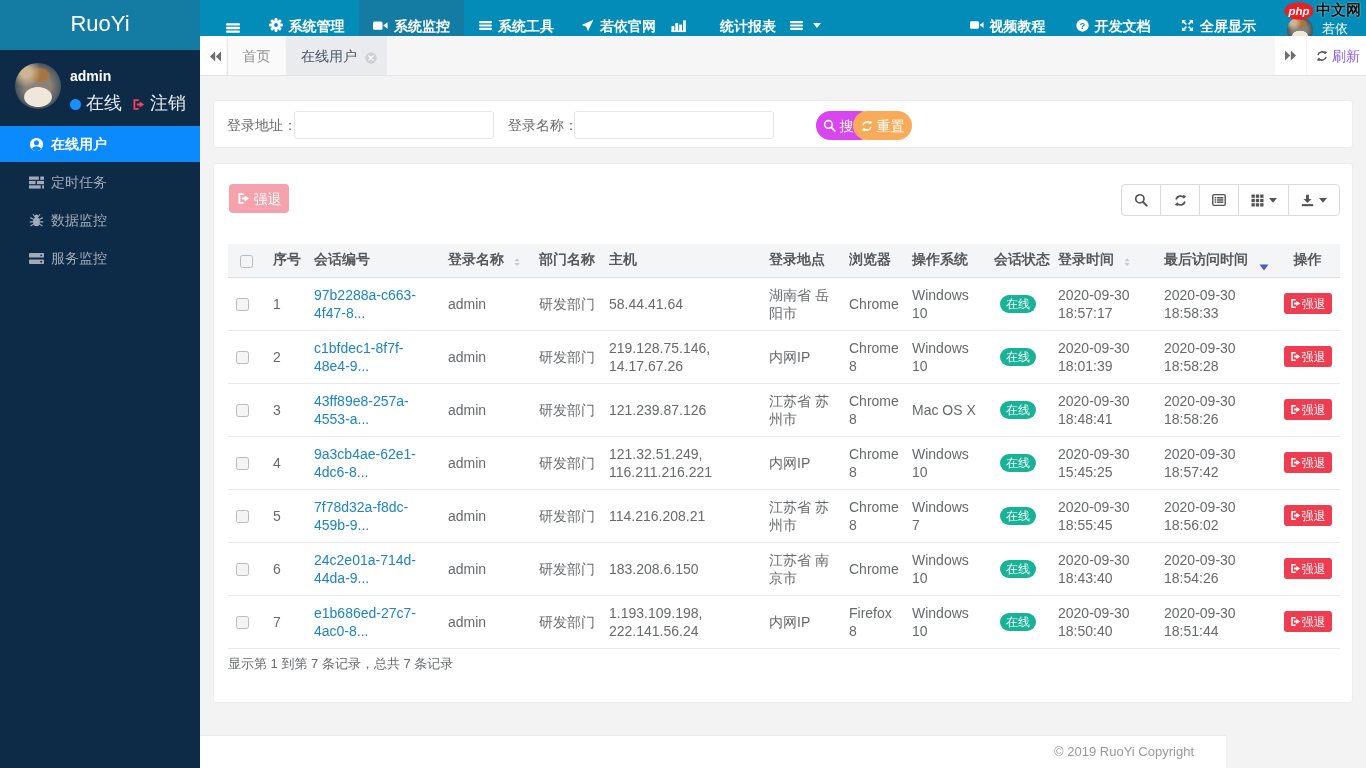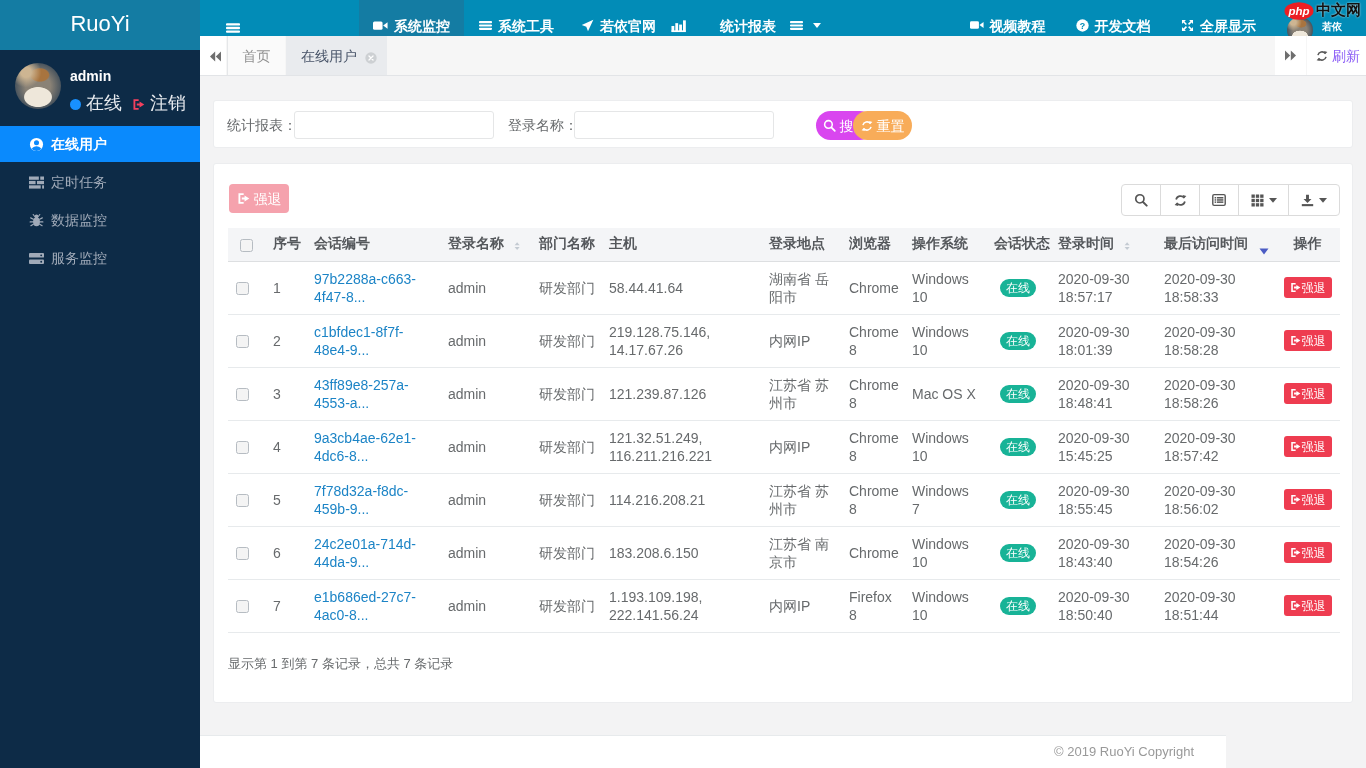--- a/index.html
+++ b/index.html
@@ -45,21 +45,21 @@
 
 #delbtn{position:absolute;left:15px;top:20px;width:60px;height:29px;background:#f5a2ad;border-radius:4px;color:#fff;font-size:14px;display:flex;align-items:center;justify-content:center;}
 #delbtn svg{margin-right:4px;}
 #delbtn span{padding-top:3px;}
 
 #toolbar{position:absolute;left:907px;top:20px;height:32px;display:flex;border:1px solid #dbdbdb;border-radius:4px;background:#fff;}
 .tbtn{height:30px;display:flex;align-items:center;justify-content:center;border-left:1px solid #dbdbdb;}
 .tbtn:first-child{border-left:none;}
 .tbtn .crt{margin-left:5px;}
 
-table{position:absolute;left:14px;top:64px;width:1112px;border-collapse:collapse;table-layout:fixed;font-size:14px;color:#676a6c;}
+table{position:absolute;left:14px;top:80px;width:1112px;border-collapse:collapse;table-layout:fixed;font-size:14px;color:#676a6c;}
 th{height:33px;background:#f4f5f7;font-weight:bold;color:#55585c;text-align:left;padding:0 8px;font-size:14px;position:relative;border-bottom:1px solid #dddfe1;white-space:nowrap;}
 td{height:53px;padding:4px 8px;vertical-align:middle;line-height:18px;border-bottom:1px solid #e7eaec;background:#fff;}
 .ctr{text-align:center;}
 .lnk{color:#1c84c6;}
 .ck{display:inline-block;width:13px;height:13px;border:1px solid #b6bcc2;border-radius:2.5px;background:#f4f4f4;vertical-align:middle;}
 .badge{display:inline-block;width:36px;height:18px;border-radius:9px;background:#18b397;color:#fff;font-size:12px;line-height:18px;text-align:center;}
 .rbtn{display:inline-flex;width:48px;height:21px;border-radius:3px;background:#ee3c50;color:#fff;font-size:12px;align-items:center;justify-content:center;}
 .rbtn svg{margin-right:1px;}
 .srt{position:absolute;top:9px;}
 
@@ -124,20 +124,33 @@
 
 <div id="topbar">
   <div id="logo">RuoYi</div>
   <div class="abs" style="left:226px;top:18px;"><svg width="14" height="14" viewBox="0 0 16 16">
           <g fill="#fff">
             <rect x="0" y="2.6" width="16" height="2.6" rx="1"></rect>
             <rect x="0" y="6.7" width="16" height="2.6" rx="1"></rect>
             <rect x="0" y="10.8" width="16" height="2.6" rx="1"></rect>
           </g>
         </svg></div>
+  <div class="navitem" style="left:254px;width:105px;">
+        <svg width="14" height="14" viewBox="0 0 16 16">
+          <g transform="translate(8,8)" fill="#fff">
+            <rect x="-1.7" y="-7.9" width="3.4" height="15.8" rx="1.2" transform="rotate(0)"></rect>
+            <rect x="-1.7" y="-7.9" width="3.4" height="15.8" rx="1.2" transform="rotate(45)"></rect>
+            <rect x="-1.7" y="-7.9" width="3.4" height="15.8" rx="1.2" transform="rotate(90)"></rect>
+            <rect x="-1.7" y="-7.9" width="3.4" height="15.8" rx="1.2" transform="rotate(135)"></rect>
+            <circle r="5.1"></circle>
+            <circle r="2.2" fill="#028cb7"></circle>
+          </g>
+        </svg>
+        <span>系统管理</span>
+      </div>
   <div class="navitem nactive" style="left:359px;width:105px;">
         <svg width="15" height="15" viewBox="0 0 16 16">
           <g fill="#fff">
             <rect x="0" y="3.6" width="10.2" height="8.8" rx="1.6"></rect>
             <path d="M10.8 8l4.7-3.4v6.8z"></path>
           </g>
         </svg>
         <span>系统监控</span>
       </div>
   <div class="navitem" style="left:464px;width:105px;">
@@ -201,21 +214,21 @@
           <g fill="#fff">
             <path d="M1.2 1.2h4.9L4.3 3l3 3L5.9 7.4l-3-3L1.2 6.1z"></path>
             <path d="M14.8 1.2v4.9L13 4.3l-3 3L8.6 5.9l3-3L9.9 1.2z"></path>
             <path d="M14.8 14.8H9.9l1.8-1.8-3-3L10.1 8.6l3 3 1.7-1.7z"></path>
             <path d="M1.2 14.8V9.9l1.8 1.8 3-3L7.4 10.1l-3 3 1.7 1.7z"></path>
           </g>
         </svg>
         <span>全屏显示</span>
       </div>
   <div class="abs" style="left:1287px;top:17px;width:26px;height:26px;border-radius:50%;background:radial-gradient(circle at 24% 20%,#cdb592 0 10%,rgba(205,181,146,0) 30%),radial-gradient(ellipse 42% 30% at 54% 26%,#a8743f 0 45%,rgba(168,116,63,0) 52%),radial-gradient(ellipse 56% 40% at 50% 74%,#eee7da 0 52%,rgba(238,231,218,0) 56%),radial-gradient(circle at 50% 50%,#8a8276 0 38%,#46525c 72%);"></div>
-  <div class="abs" style="left:1322px;top:20px;color:#fff;font-size:10px;font-weight:bold;">若依</div>
+  <div class="abs" style="left:1322px;top:20px;color:#fff;font-size:13px;font-weight:normal;">若依</div>
   <div class="abs" style="left:1284px;top:1px;"><svg width="30" height="18" viewBox="0 0 30 18">
           <ellipse cx="15" cy="9" rx="14.5" ry="8.8" fill="#ec1e23"></ellipse>
           <text x="15" y="13" text-anchor="middle" font-family="Liberation Sans" font-style="italic" font-weight="bold" font-size="11.5" fill="#fff">php</text>
         </svg></div>
   <div class="abs" style="left:1316px;top:1px;color:#111;font-size:15px;font-weight:bold;text-shadow:0 0 2px rgba(255,255,255,.8);">中文网</div>
 </div>
 
 <div id="tabbar">
   <div class="tbox" style="left:0;width:26px;padding-left:4px;padding-top:2px;">
         <svg width="13" height="13" viewBox="0 0 16 16">
@@ -247,21 +260,21 @@
           <g fill="#5a5a5a">
             <path d="M10.8 1.2l4.4 1.3-3.2 3.2z"></path>
             <path d="M5.2 14.8L.8 13.5 4 10.3z"></path>
           </g>
         </svg>
         <span style="color:#8b5cf6;font-size:14px;margin-left:4px;padding-top:2px;">刷新</span>
       </div>
 </div>
 
 <div class="panel" style="left:213px;top:100px;width:1140px;height:48px;">
-  <div class="flabel" style="left:13px;">统计报表：</div>
+  <div class="flabel" style="left:13px;">登录地址：</div>
   <div class="finput" style="left:80px;"></div>
   <div class="flabel" style="left:294px;">登录名称：</div>
   <div class="finput" style="left:360px;"></div>
   <div class="pillbtn" style="left:602px;width:58px;background:#d946ef;">
         <svg width="13" height="13" viewBox="0 0 16 16">
           <circle cx="6.7" cy="6.7" r="4.7" fill="none" stroke="#fff" stroke-width="1.9"></circle>
           <path d="M10.3 10.3l4.2 4.2" stroke="#fff" stroke-width="2.2" stroke-linecap="round"></path>
         </svg>
         <span>搜索</span>
       </div>

